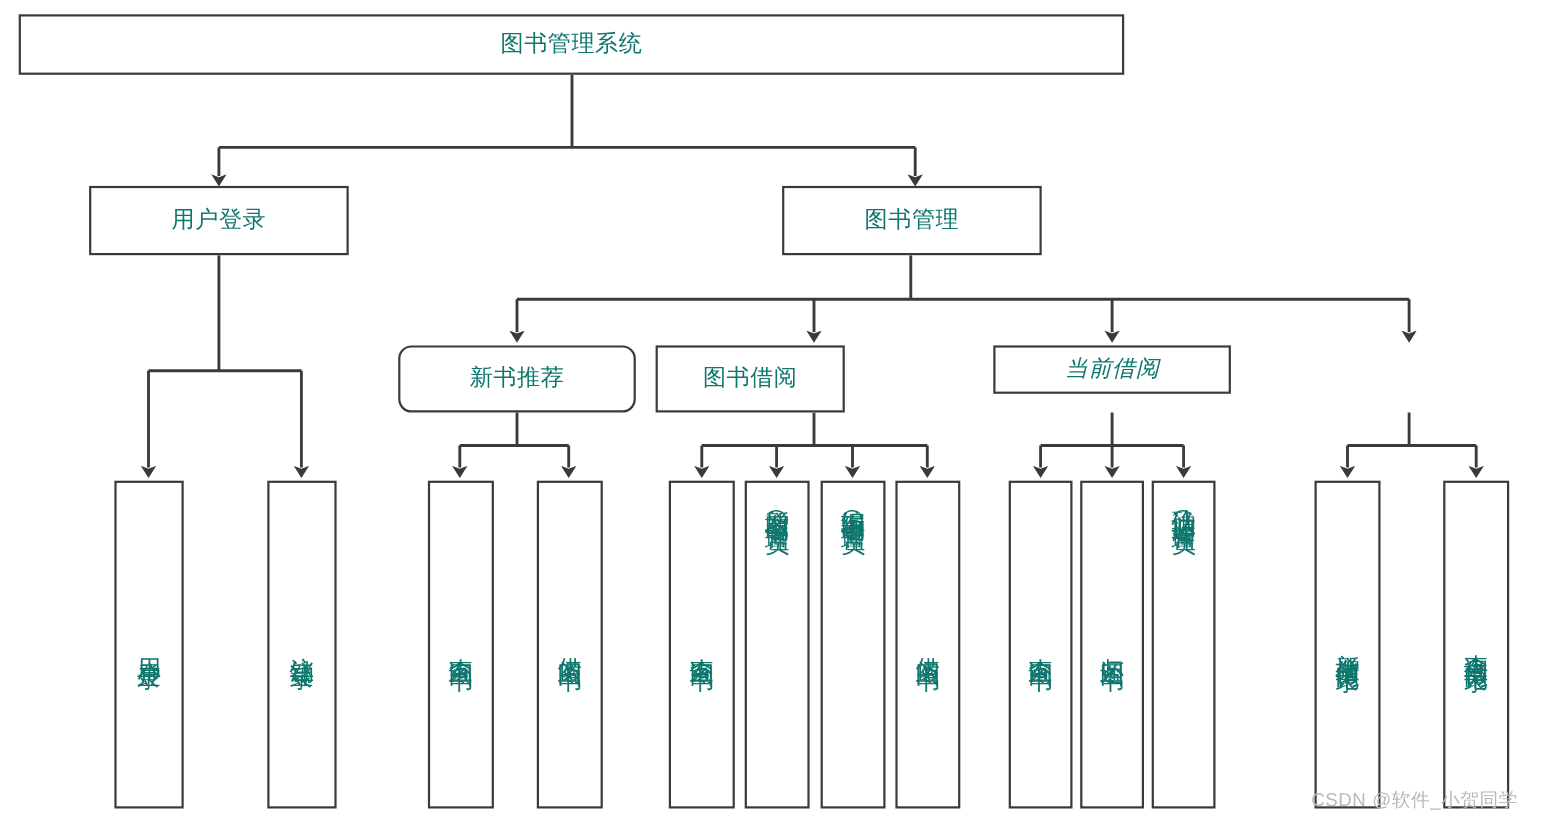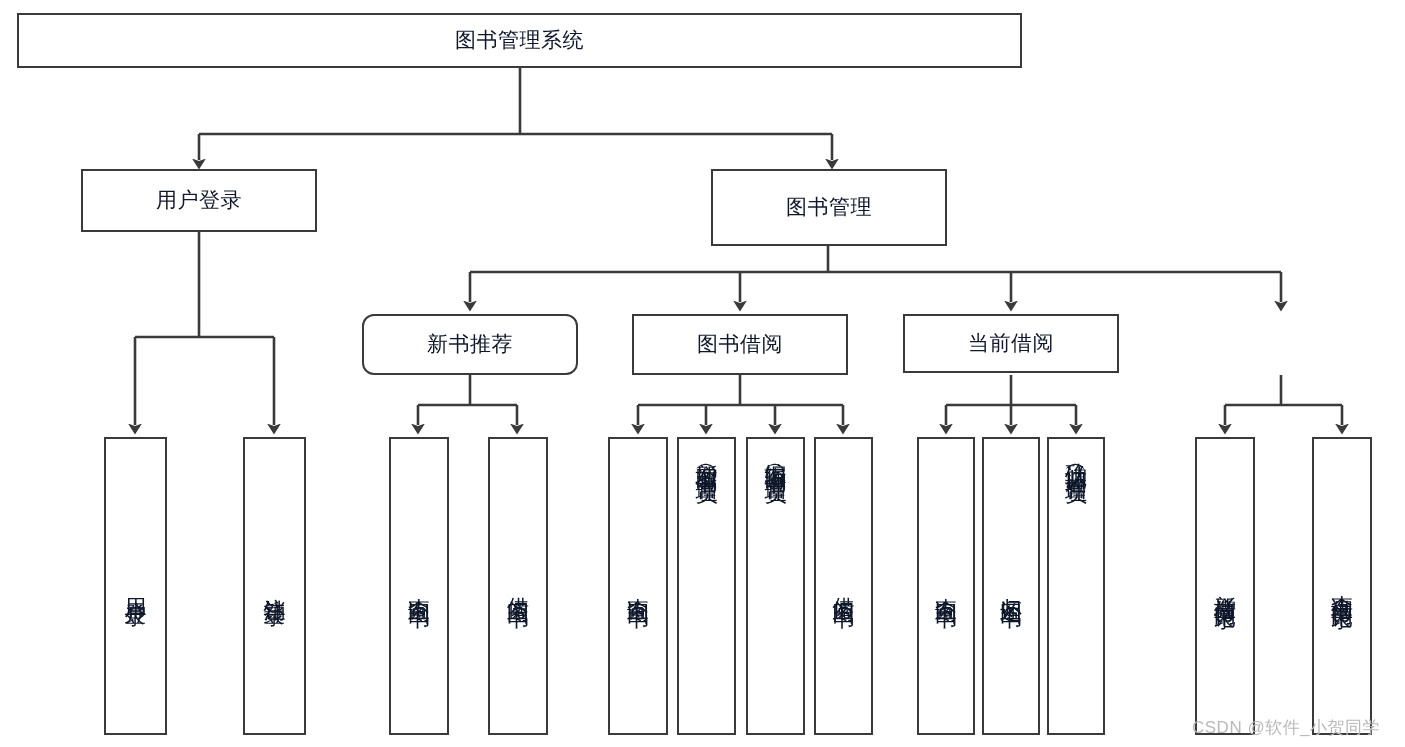--- a/index.html
+++ b/index.html
@@ -13,21 +13,21 @@
   svg#wires{position:absolute;left:0;top:0;width:1405px;height:747px;}
 
   .node{
     position:absolute;
     box-sizing:border-box;
     background:#ffffff;
     border:2.5px solid #3a3a3a;
     display:flex;
     align-items:center;
     justify-content:center;
-    color:#0f172a;
+    color:#0f766e;
   }
   .node .label{
     display:block;
     text-align:center;
     line-height:1.18;
     white-space:pre;
   }
   
   .node.h .label{
     font-size:21px;
@@ -116,33 +116,33 @@
   </svg>
 
   <div class="node h root" style="left:17px;top:13px;width:1005px;height:55px;">
     <span class="label">图书管理系统</span>
   </div>
 
   <div class="node h" style="left:81px;top:169px;width:236px;height:63px;">
     <span class="label">用户登录</span>
   </div>
 
-  <div class="node h" style="left:711px;top:169px;width:236px;height:77px;">
+  <div class="node h" style="left:711px;top:169px;width:236px;height:63px;">
     <span class="label">图书管理</span>
   </div>
 
   <div class="node h" style="left:362px;top:314px;width:216px;height:61px;border-radius:12px;">
     <span class="label">新书推荐</span>
   </div>
 
-  <div class="node h" style="left:632px;top:314px;width:216px;height:61px;">
+  <div class="node h" style="left:596px;top:314px;width:172px;height:61px;">
     <span class="label">图书借阅</span>
   </div>
 
-  <div class="node h" style="left:903px;top:314px;width:216px;height:59px;">
+  <div class="node h" style="left:903px;top:314px;width:216px;height:44px;font-style:italic;">
     <span class="label">当前借阅</span>
   </div>
 
 
   <div class="node v centered" style="left:104px;top:437px;width:63px;height:298px;">
     <span class="label">用户登录</span>
   </div>
 
   <div class="node v centered" style="left:243px;top:437px;width:63px;height:298px;">
     <span class="label">注销登录</span>

